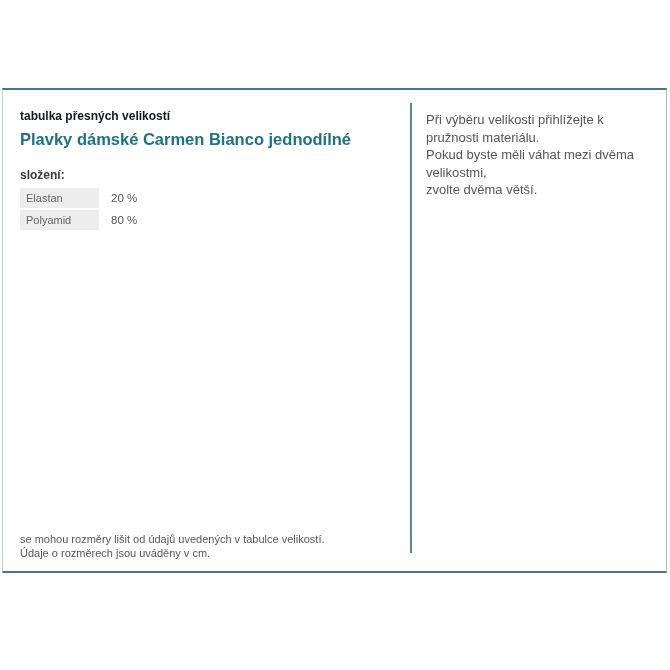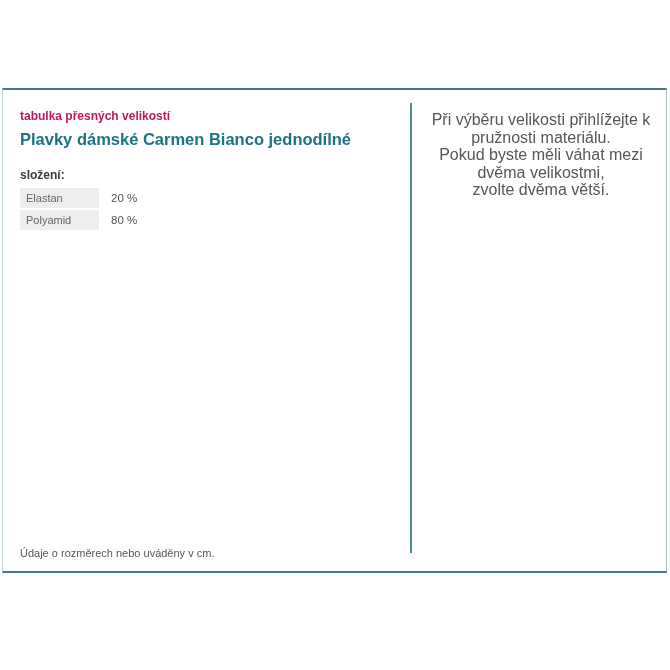--- a/index.html
+++ b/index.html
@@ -26,21 +26,21 @@
   .left-col {
     position: absolute;
     left: 0; top: 0; bottom: 0;
     width: 404px;
     padding: 19px 0 0 17px;
   }
   .section-label {
     font-size: 12px;
     line-height: 14px;
     font-weight: bold;
-    color: #be185d;
+    color: #0f172a;
     margin-bottom: 7px;
   }
   .product-title {
     font-size: 16.5px;
     line-height: 19px;
     font-weight: bold;
     color: #1d7382;
     margin-bottom: 19px;
   }
   .composition-label {
@@ -82,22 +82,22 @@
     left: 407px; top: 13px;
     width: 2px; height: 450px;
     background: #4f8d97;
   }
 
   
   .right-col {
     position: absolute;
     left: 409px; right: 0; top: 0;
     padding: 21px 10px 0 14px;
-    text-align: center;
-    font-size: 16px;
+    text-align: left;
+    font-size: 13px;
     line-height: 17.5px;
     color: #565656;
   }
 </style>
 </head>
 <body>
 
 <div class="page">
   <div class="panel">
 
@@ -113,21 +113,22 @@
           <div class="comp-cell-label">Elastan</div>
           <div class="comp-cell-value">20 %</div>
         </div>
         <div class="comp-row">
           <div class="comp-cell-label">Polyamid</div>
           <div class="comp-cell-value">80 %</div>
         </div>
       </div>
 
       <div class="disclaimer">
-        <div>Údaje o rozměrech nebo uváděny v cm.</div>
+        <div>se mohou rozměry lišit od údajů uvedených v tabulce velikostí.</div>
+        <div>Údaje o rozměrech jsou uváděny v cm.</div>
       </div>
     </div>
 
     <div class="divider"></div>
 
     <div class="right-col">
       <div>Při výběru velikosti přihlížejte k pružnosti materiálu.</div>
       <div>Pokud byste měli váhat mezi dvěma velikostmi,</div>
       <div>zvolte dvěma větší.</div>
     </div>

